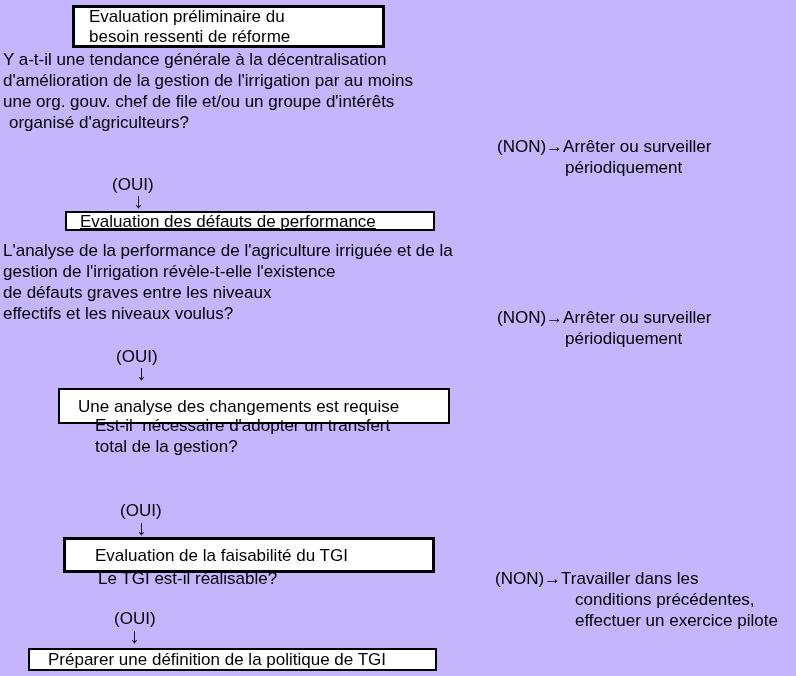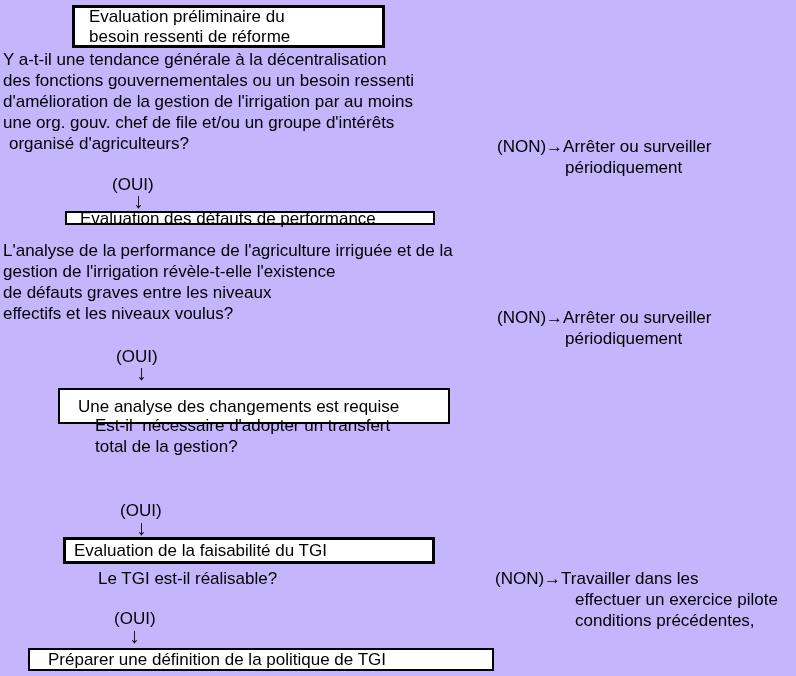--- a/index.html
+++ b/index.html
@@ -43,35 +43,34 @@
 
 <div class="canvas">
 
   <div class="box thick" style="left:72px; top:5px; width:313px; height:43px; padding-left:14px; line-height:20px;">
     <div>Evaluation préliminaire du</div>
     <div>besoin ressenti de réforme</div>
   </div>
 
   <div class="abs q" style="left:3px; top:49px;">
     <div>Y a-t-il une tendance générale à la décentralisation</div>
-    <div>des fonctions gouvernementales ou un besoin ressenti</div>
     <div>d'amélioration de la gestion de l'irrigation par au moins</div>
     <div>une org. gouv. chef de file et/ou un groupe d'intérêts</div>
     <div class="indent">organisé d'agriculteurs?</div>
   </div>
 
   <div class="nonblock" style="left:497px; top:136px;">
     <div><span>(NON)</span><span>→</span><span>Arrêter ou surveiller</span></div>
     <div class="cont" style="margin-left:68px;">périodiquement</div>
   </div>
 
   <div class="oui" style="left:112px; top:174px;">(OUI)</div>
   <div class="darrow" style="left:133px; top:191px;">↓</div>
 
-  <div class="box" style="left:65px; top:211px; width:370px; height:14px; padding-left:13px;">
+  <div class="box" style="left:65px; top:211px; width:370px; height:20px; padding-left:13px;text-decoration:underline;">
     <div>Evaluation des défauts de performance</div>
   </div>
 
   <div class="abs q" style="left:3px; top:240px;">
     <div>L'analyse de la performance de l'agriculture irriguée et de la</div>
     <div>gestion de l'irrigation révèle-t-elle l'existence</div>
     <div>de défauts graves entre les niveaux</div>
     <div>effectifs et les niveaux voulus?</div>
   </div>
 
@@ -89,34 +88,34 @@
 
   <div class="abs q" style="left:95px; top:415px;">
     <div>Est-il  nécessaire d'adopter un transfert</div>
     <div>total de la gestion?</div>
   </div>
 
 
   <div class="oui" style="left:120px; top:500px;">(OUI)</div>
   <div class="darrow" style="left:136px; top:518px;">↓</div>
 
-  <div class="box thick" style="left:63px; top:537px; width:372px; height:27px; padding-left:8px;">
+  <div class="box thick" style="left:63px; top:537px; width:372px; height:36px; padding-left:29px;">
     <div>Evaluation de la faisabilité du TGI</div>
   </div>
 
   <div class="abs q" style="left:98px; top:568px;">
     <div>Le TGI est-il réalisable?</div>
   </div>
 
   <div class="nonblock" style="left:495px; top:568px;">
     <div><span>(NON)</span><span>→</span><span>Travailler dans les</span></div>
+    <div class="cont" style="margin-left:80px;">conditions précédentes,</div>
     <div class="cont" style="margin-left:80px;">effectuer un exercice pilote</div>
-    <div class="cont" style="margin-left:80px;">conditions précédentes,</div>
   </div>
 
   <div class="oui" style="left:114px; top:608px;">(OUI)</div>
   <div class="darrow" style="left:129px; top:626px;">↓</div>
 
-  <div class="box" style="left:28px; top:648px; width:466px; height:23px; padding-left:18px;">
+  <div class="box" style="left:28px; top:648px; width:409px; height:23px; padding-left:18px;">
     <div>Préparer une définition de la politique de TGI</div>
   </div>
 
 </div>
 
 </body></html>

